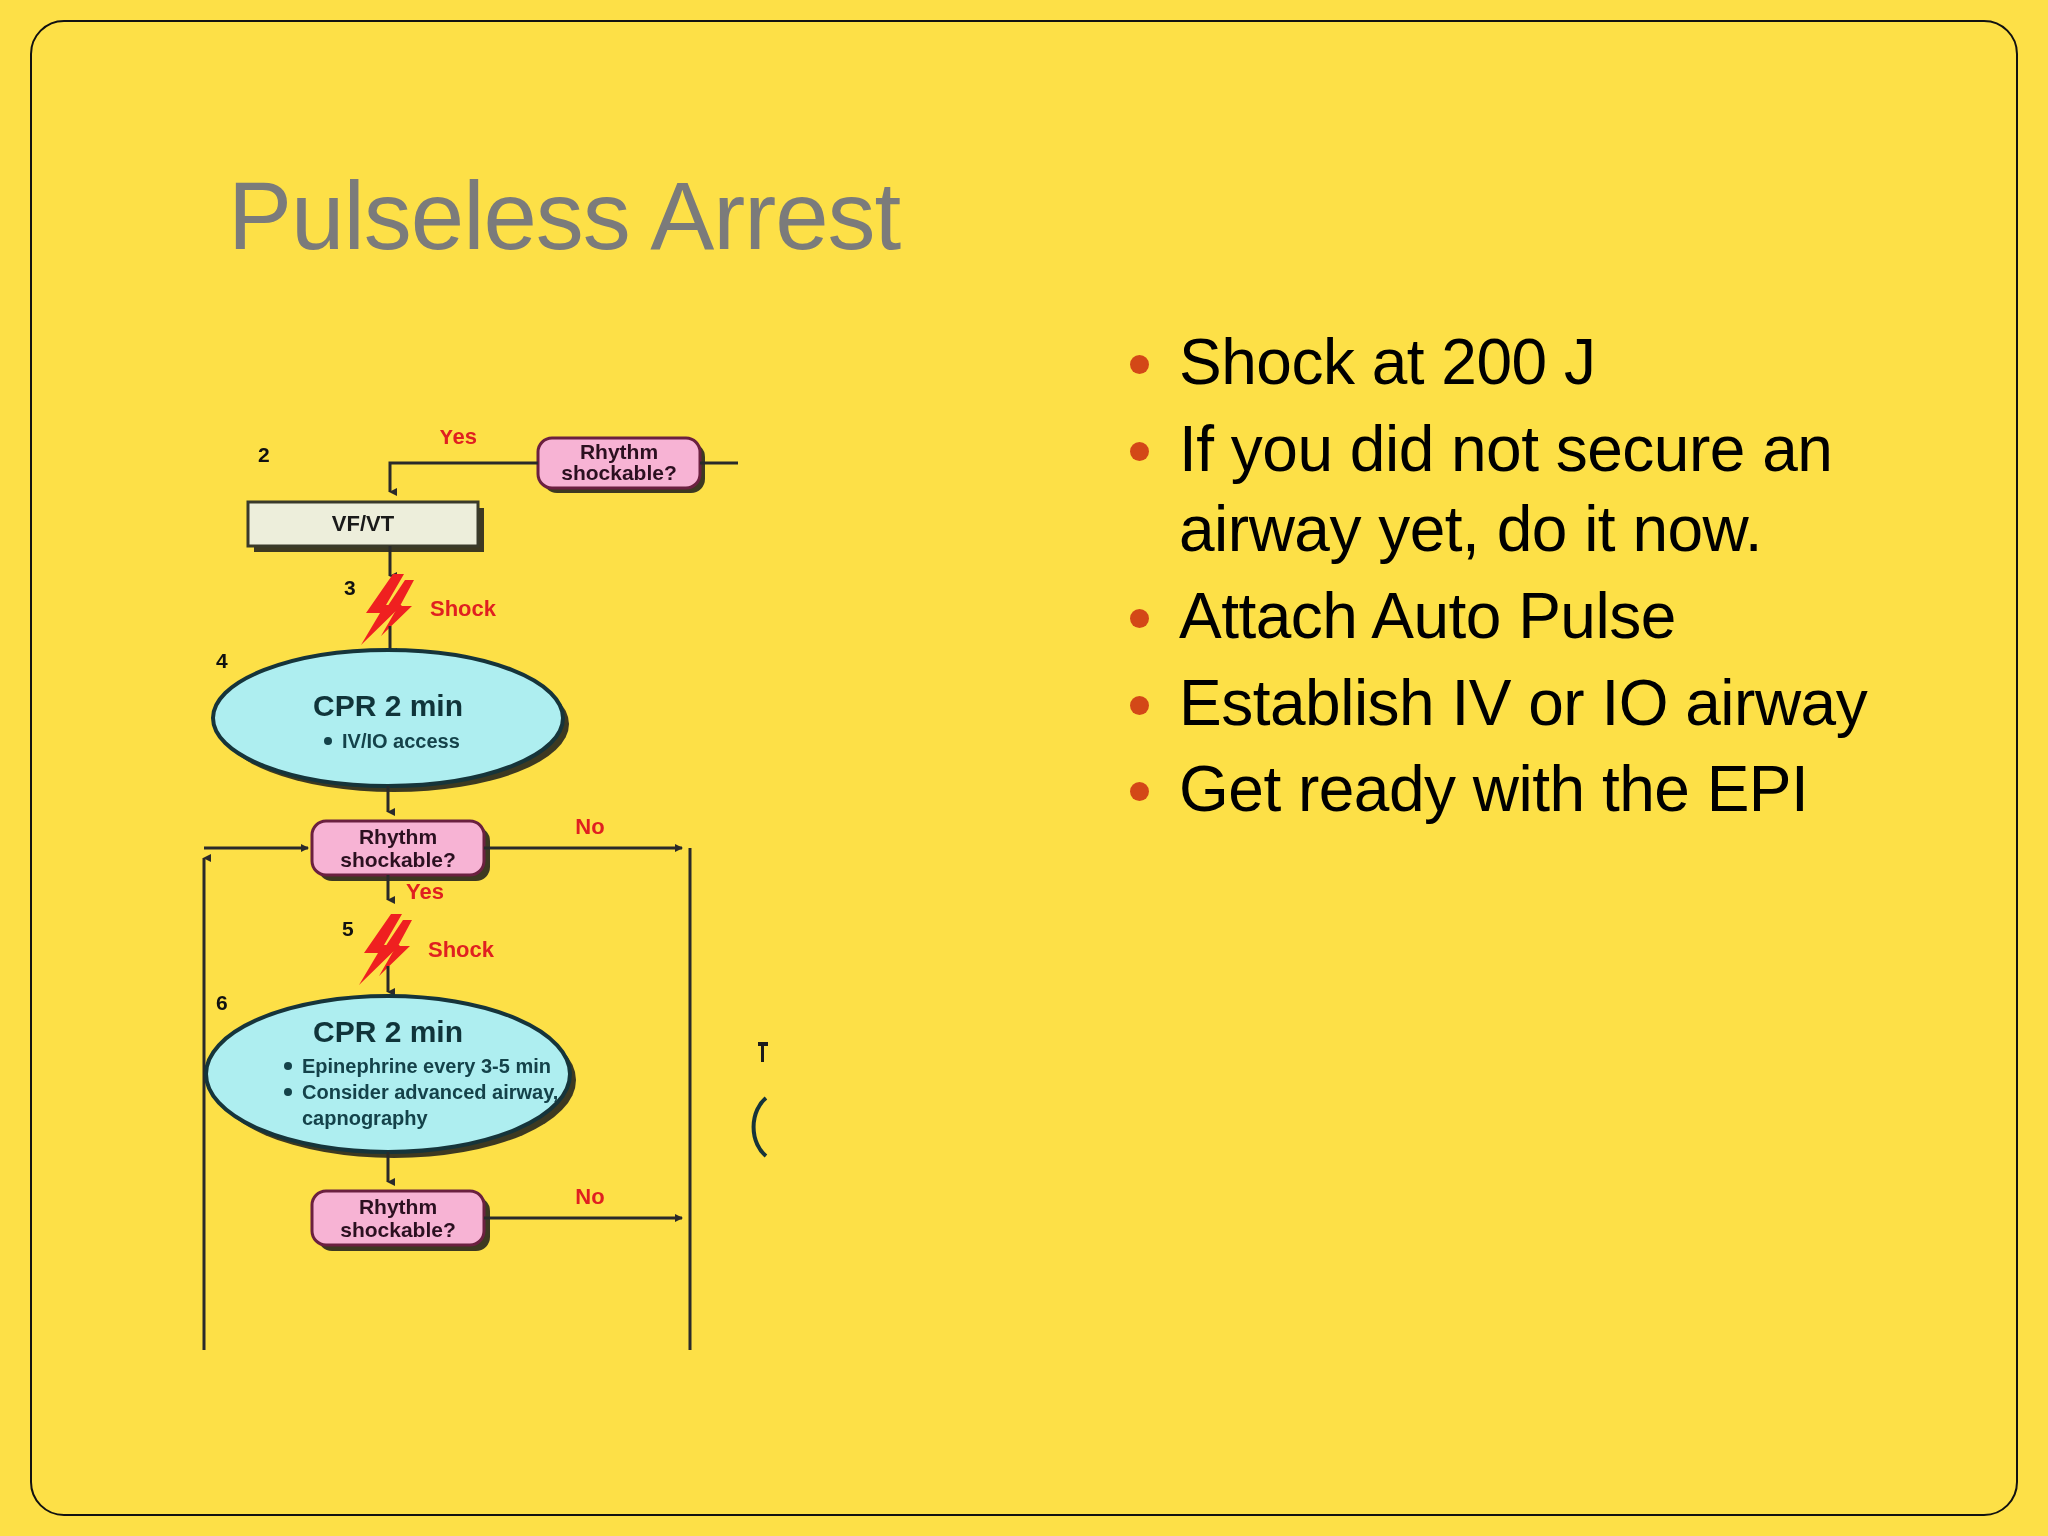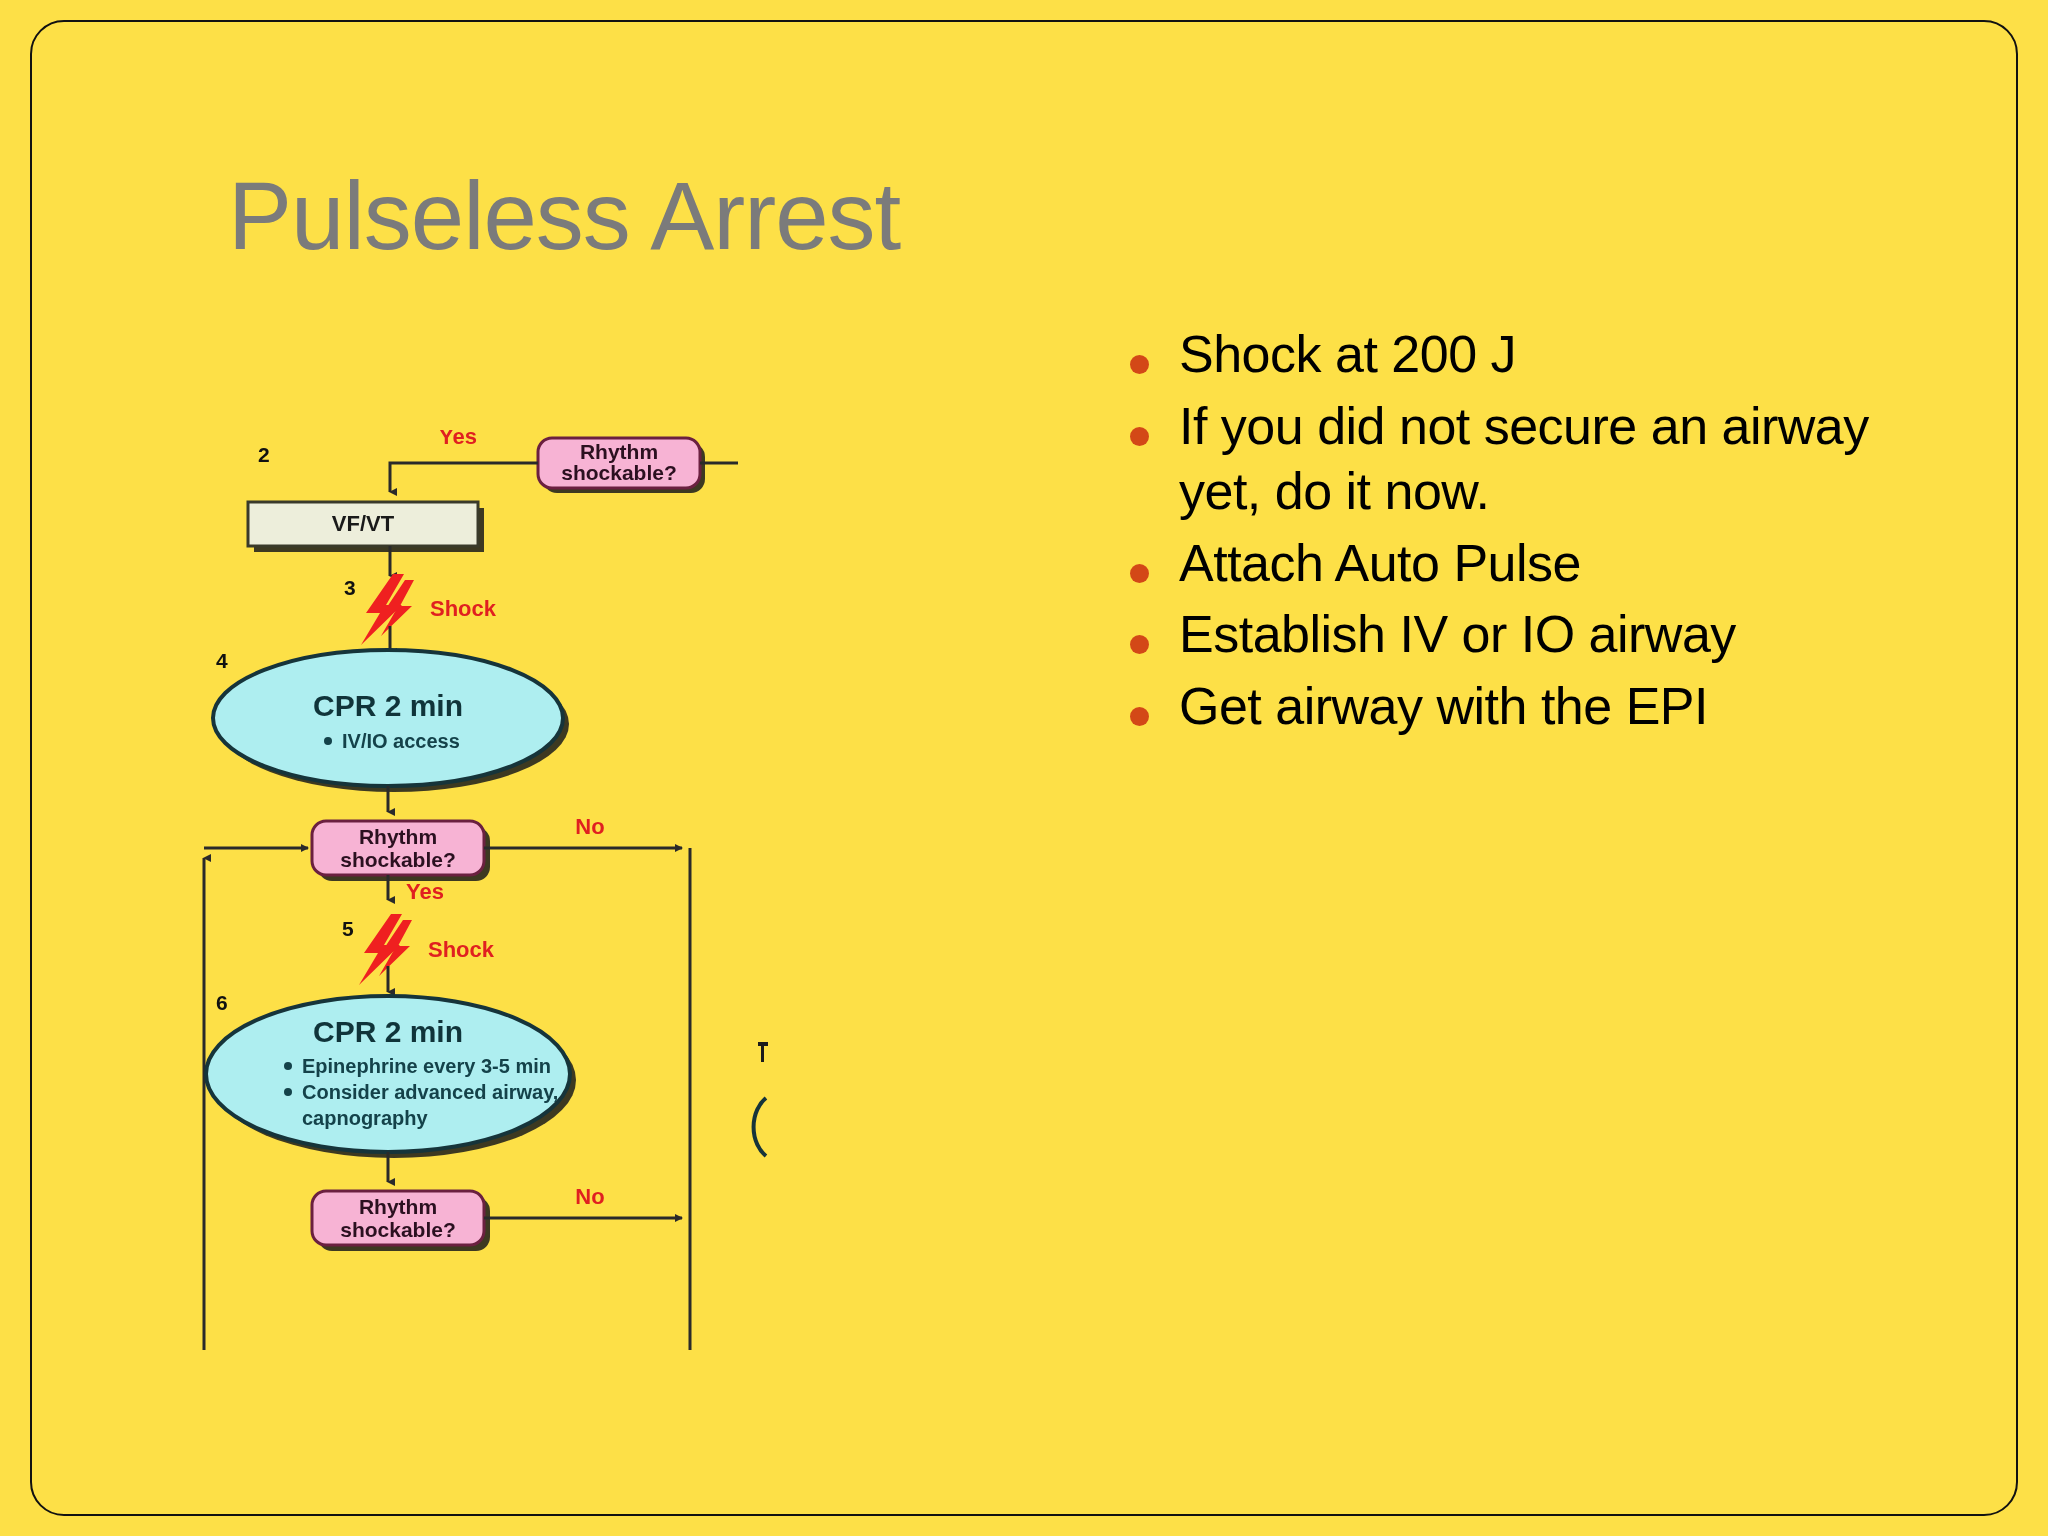--- a/index.html
+++ b/index.html
@@ -64,21 +64,21 @@
     flex: 0 0 auto;
     width: 19px;
     height: 19px;
     border-radius: 50%;
     background: #d34817;
     margin-top: 33px;
     margin-right: 30px;
   }
   .bullet-text {
     flex: 1 1 auto;
-    font-size: 52px;
+    font-size: 64px;
     line-height: 1.26;
     color: #000000;
     font-weight: 400;
     letter-spacing: -0.5px;
   }
 
   
   #flowchart {
     position: absolute;
     left: 190px;
@@ -268,17 +268,17 @@
     <div class="bullet-row">
       <span class="bullet-dot"></span>
       <span class="bullet-text">Attach Auto Pulse</span>
     </div>
     <div class="bullet-row">
       <span class="bullet-dot"></span>
       <span class="bullet-text">Establish IV or IO airway</span>
     </div>
     <div class="bullet-row">
       <span class="bullet-dot"></span>
-      <span class="bullet-text">Get airway with the EPI</span>
+      <span class="bullet-text">Get ready with the EPI</span>
     </div>
   </div>
 
 </div>
 
 </body></html>

